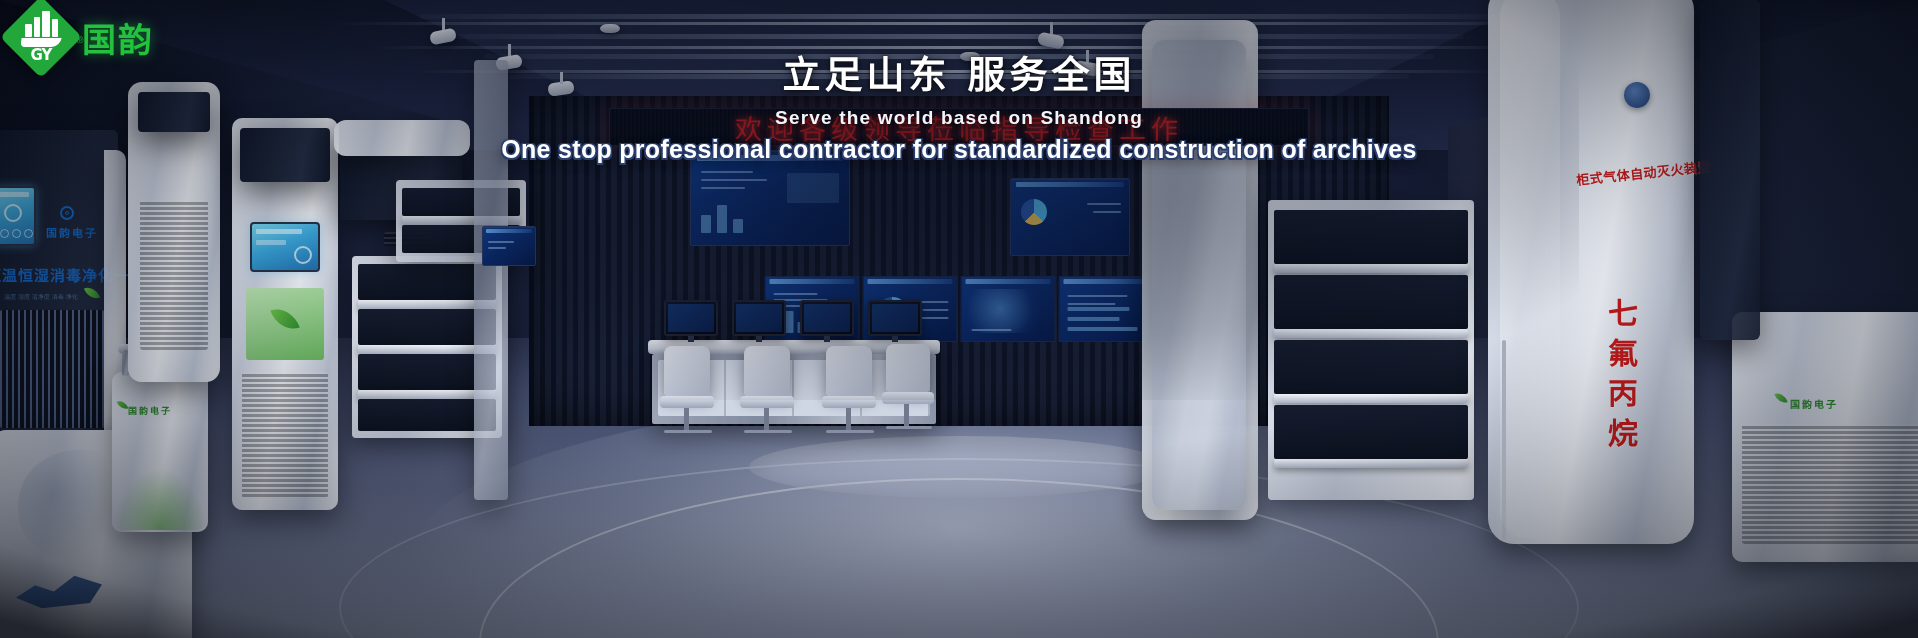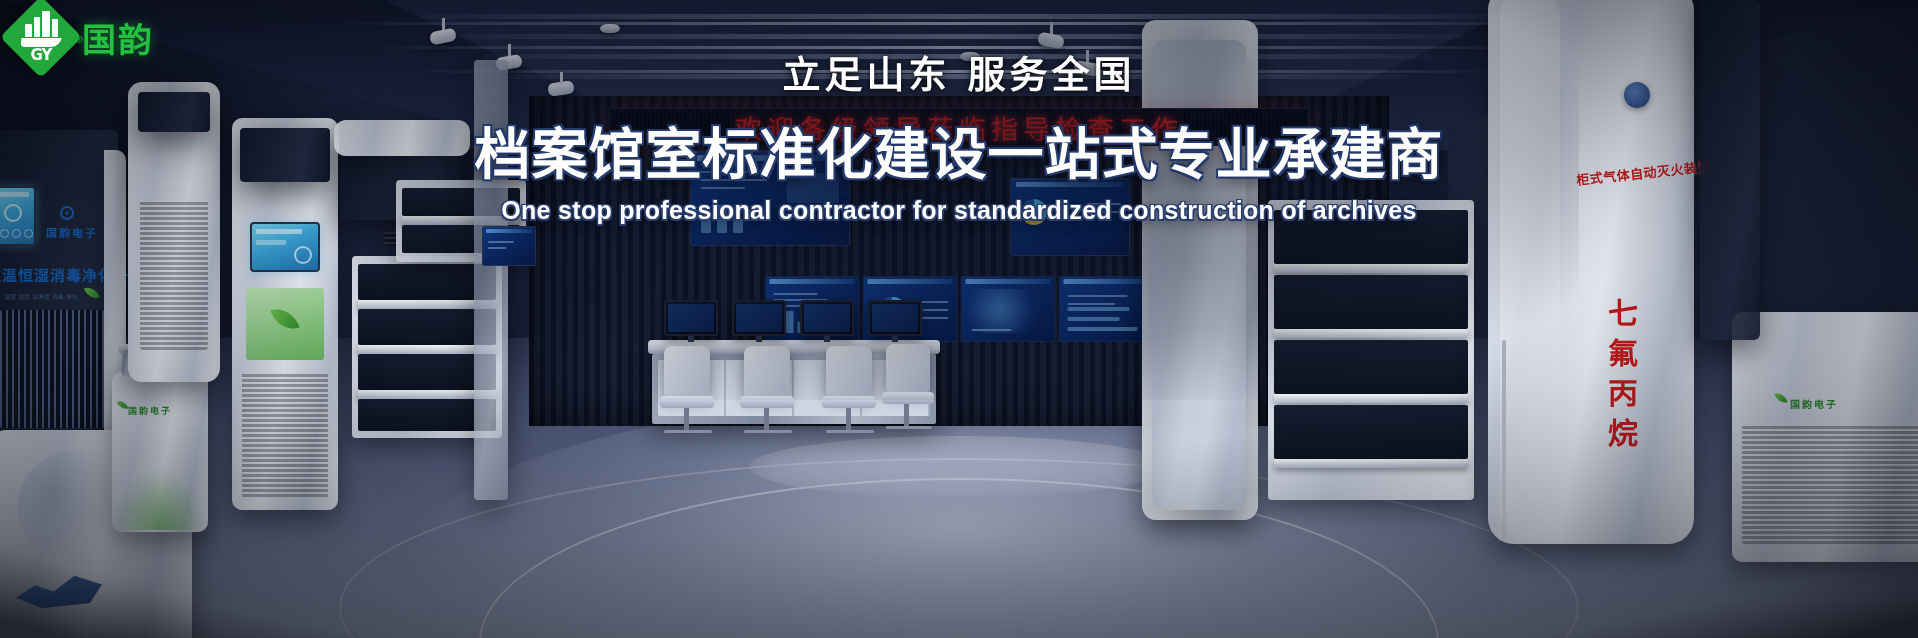--- a/index.html
+++ b/index.html
@@ -656,18 +656,18 @@
         </div>
         <div class="logo-swoosh"></div>
         <div class="logo-gy">GY</div>
       </div>
     </div>
     <div class="logo-word">国韵</div>
   </div>
 
   <div class="hero">
     <div class="slogan-cn">立足山东 服务全国</div>
-    <h1 class="headline">档案馆室标准化建设一站式专业承建商</h1>
+    <div class="slogan-en">Serve the world based on Shandong</div>
     <div class="headline-en">One stop professional contractor for standardized construction of archives</div>
   </div>
 
   <div class="vignette"></div>
 </div>
 
 </body></html>

